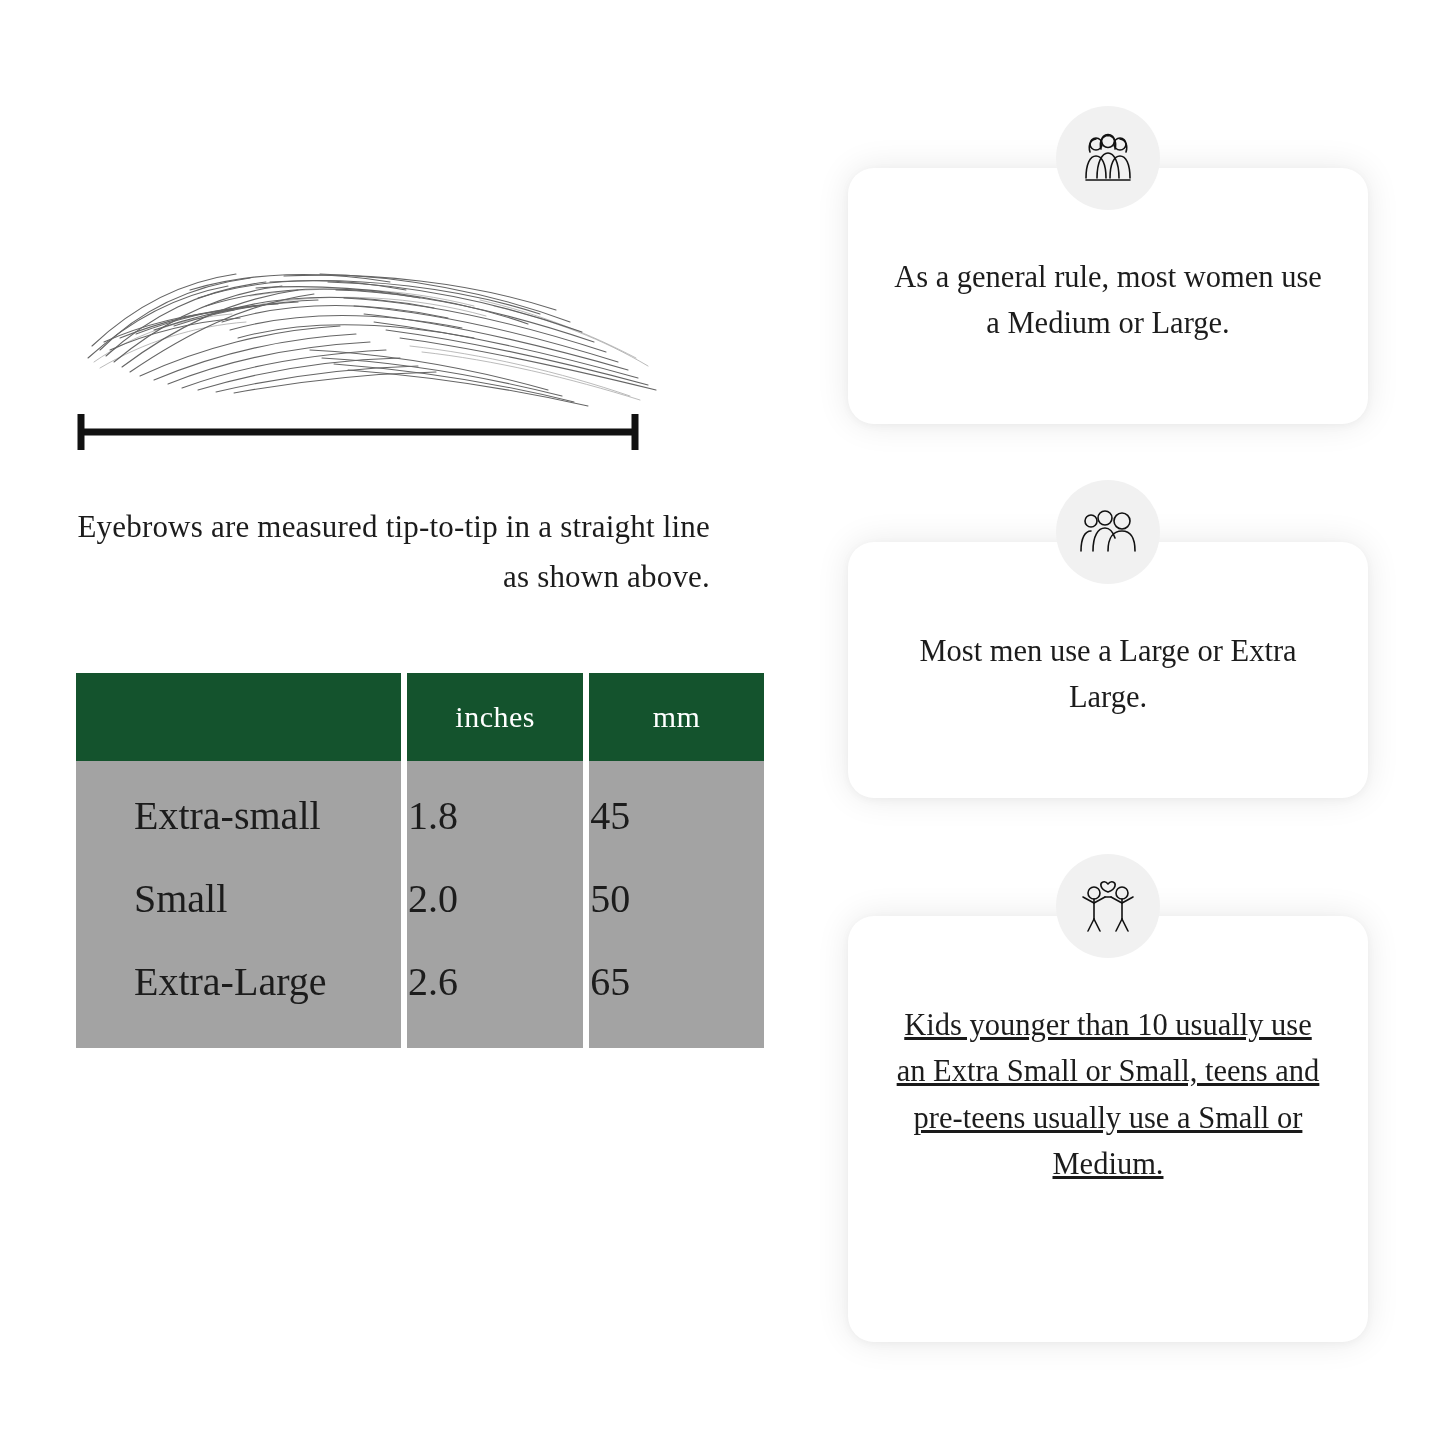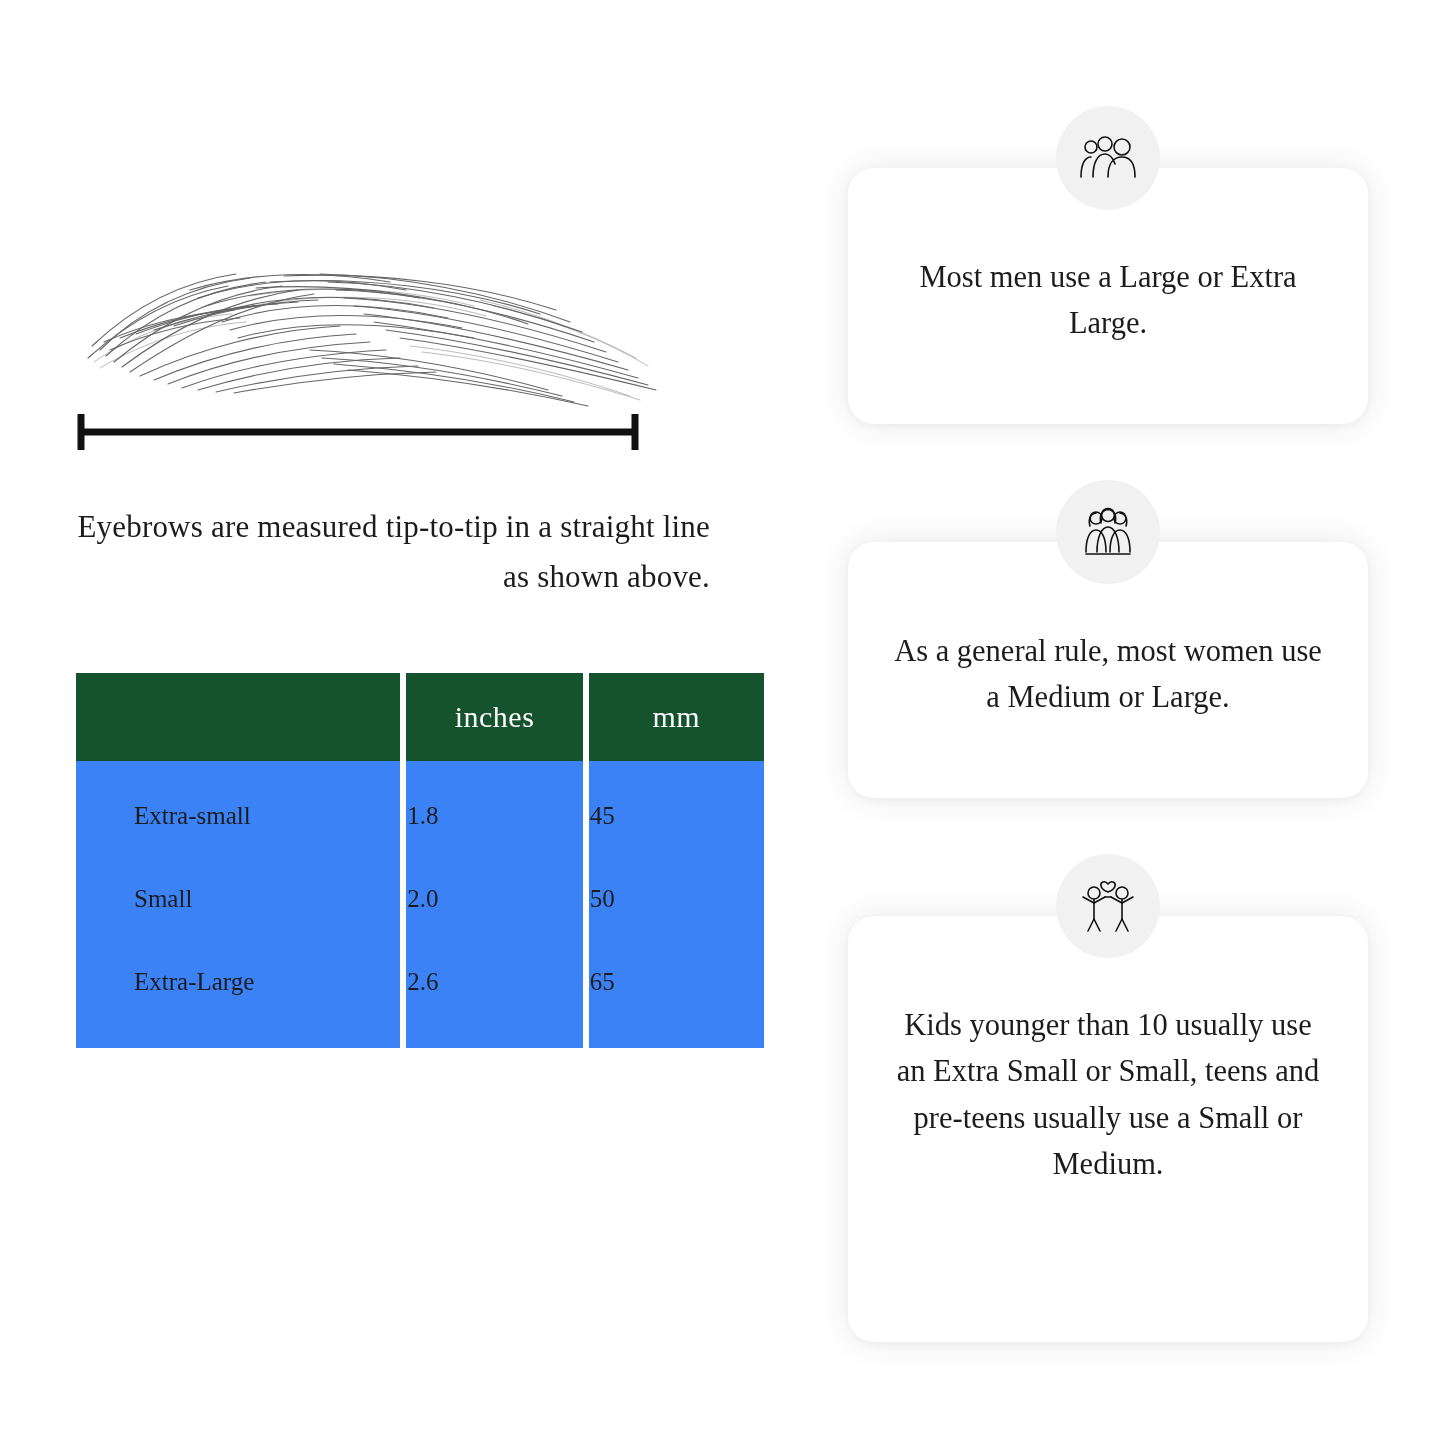--- a/index.html
+++ b/index.html
@@ -71,22 +71,22 @@
     vertical-align: middle;
     letter-spacing: 0.5px;
   }
   .size-table th.blank-head {
     width: 330px;
   }
   .size-table th.col-in { width: 178px; }
   .size-table th.col-mm { width: 178px; }
 
   .size-table td {
-    background: #3b82f6;
-    font-size: 25px;
+    background: #a3a3a3;
+    font-size: 40px;
     height: 81px;
     vertical-align: middle;
     color: #1c1c1c;
   }
   .size-table td.label {
     text-align: left;
     padding-left: 58px;
   }
   .size-table td.num {
     text-align: left;
@@ -130,21 +130,21 @@
     display: flex;
     align-items: center;
     justify-content: center;
   }
   .card-icon-badge svg {
     display: block;
   }
 
   .card-1 { min-height: 130px; }
   .card-2 { min-height: 130px; }
-  .card-3 { min-height: 300px; }
+  .card-3 { min-height: 300px; text-decoration: underline; }
 </style>
 </head>
 <body>
 
 <div class="page">
 
   <div class="left-col">
 
     <div class="brow-figure">
 
@@ -245,37 +245,20 @@
           <td class="label">Extra-Large</td>
           <td class="num">2.6</td>
           <td class="num">65</td>
         </tr>
       </tbody>
     </table>
   </div>
 
   <div class="right-col">
 
-    <div class="info-card card-2">
-      <div class="card-icon-badge">
-        <svg width="62" height="54" viewBox="0 0 62 54" fill="none" stroke="#111" stroke-width="1.6" stroke-linecap="round" stroke-linejoin="round">
-
-          <circle cx="14" cy="16" r="6"></circle>
-          <path d="M4 46 C 4 33, 8 26, 14 26"></path>
-
-          <circle cx="28" cy="13" r="7"></circle>
-          <path d="M16 46 C 16 31, 21 23, 28 23 C 33 23, 36 27, 38 33"></path>
-
-          <circle cx="45" cy="16" r="8"></circle>
-          <path d="M31 46 C 31 32, 37 26, 45 26 C 53 26, 58 32, 58 46"></path>
-        </svg>
-      </div>
-      <div class="card-text">Most men use a Large or Extra Large.</div>
-    </div>
-
     <div class="info-card card-1">
       <div class="card-icon-badge">
         <svg width="60" height="56" viewBox="0 0 60 56" fill="none" stroke="#111" stroke-width="1.6" stroke-linecap="round" stroke-linejoin="round">
 
           <circle cx="18" cy="14" r="6"></circle>
           <path d="M8 48 C 8 34, 12 26, 18 26 C 24 26, 28 34, 28 48"></path>
           <path d="M12 22 C 10 16, 12 10, 18 9"></path>
 
           <circle cx="42" cy="14" r="6"></circle>
           <path d="M32 48 C 32 34, 36 26, 42 26 C 48 26, 52 34, 52 48"></path>
@@ -283,20 +266,37 @@
 
           <circle cx="30" cy="11" r="6.5"></circle>
           <path d="M19 48 C 19 32, 24 23, 30 23 C 36 23, 41 32, 41 48"></path>
           <path d="M23 19 C 21 12, 24 6, 30 5.5 C 36 6, 39 12, 37 19"></path>
           <line x1="8" y1="50" x2="52" y2="50"></line>
         </svg>
       </div>
       <div class="card-text">As a general rule, most women use a Medium or Large.</div>
     </div>
 
+    <div class="info-card card-2">
+      <div class="card-icon-badge">
+        <svg width="62" height="54" viewBox="0 0 62 54" fill="none" stroke="#111" stroke-width="1.6" stroke-linecap="round" stroke-linejoin="round">
+
+          <circle cx="14" cy="16" r="6"></circle>
+          <path d="M4 46 C 4 33, 8 26, 14 26"></path>
+
+          <circle cx="28" cy="13" r="7"></circle>
+          <path d="M16 46 C 16 31, 21 23, 28 23 C 33 23, 36 27, 38 33"></path>
+
+          <circle cx="45" cy="16" r="8"></circle>
+          <path d="M31 46 C 31 32, 37 26, 45 26 C 53 26, 58 32, 58 46"></path>
+        </svg>
+      </div>
+      <div class="card-text">Most men use a Large or Extra Large.</div>
+    </div>
+
     <div class="info-card card-3">
       <div class="card-icon-badge">
         <svg width="58" height="58" viewBox="0 0 58 58" fill="none" stroke="#111" stroke-width="1.6" stroke-linecap="round" stroke-linejoin="round">
 
           <circle cx="15" cy="16" r="6"></circle>
           <path d="M15 22 L15 42"></path>
           <path d="M15 26 L4 20"></path>
           <path d="M15 26 L26 20"></path>
           <path d="M15 42 L9 54"></path>
           <path d="M15 42 L21 54"></path>

